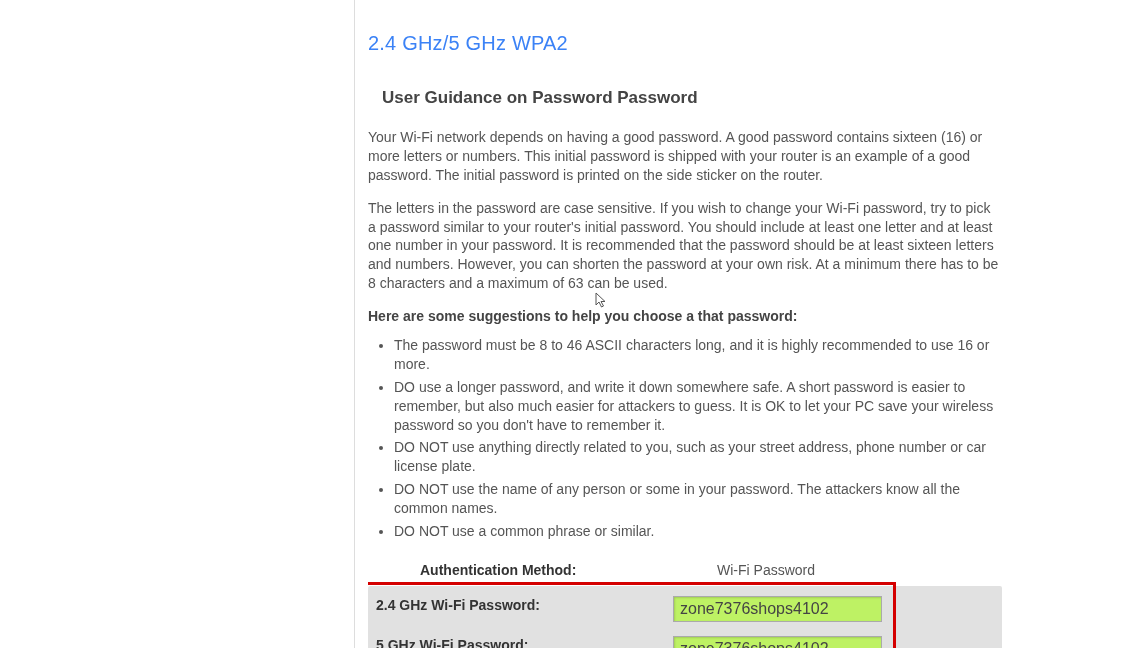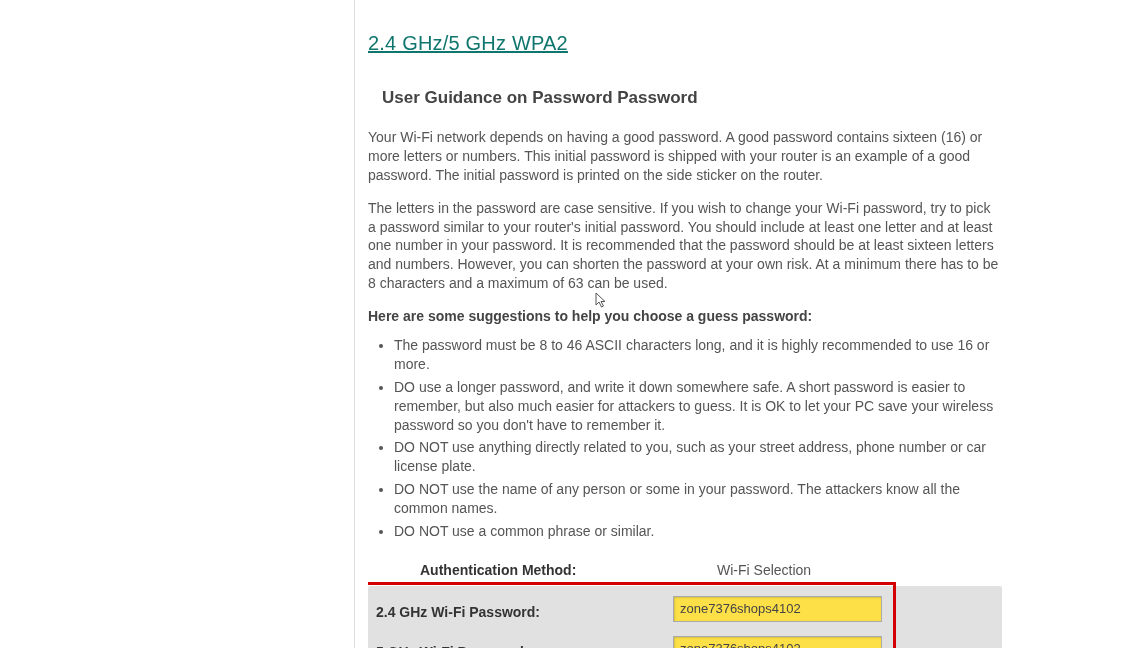--- a/index.html
+++ b/index.html
@@ -30,24 +30,23 @@
     position: absolute;
     left: 368px;
     right: 132px;
     top: 30px;
     bottom: 0;
     overflow: hidden;
   }
   .page-title {
     font-size: 20px;
     font-weight: 400;
-    color: #0f766e;
+    color: #3b82f6;
     margin: 0 0 30px 0;
     letter-spacing: .2px;
-    text-decoration: underline;
   }
   .subheading {
     font-size: 17px;
     font-weight: bold;
     color: #444;
     margin: 0 0 18px 14px;
   }
   p.body {
     margin: 0 0 14px 0;
     color: #555;
@@ -92,35 +91,35 @@
     left: -4px;
     top: -4px;
     right: 106px;
     height: 78px;
     border: 3px solid #d40000;
     pointer-events: none;
     box-sizing: border-box;
   }
   .pwd-row {
     display: flex;
-    align-items: flex-end;
+    align-items: flex-start;
     padding: 10px 8px 4px 8px;
   }
   .pwd-label {
     width: 297px;
     font-weight: bold;
     color: #333;
     font-size: 14px;
   }
   .pwd-input {
     width: 195px;
     height: 20px;
     border: 1px solid #aaa;
-    background: #fde047;
-    font-size: 13px;
+    background: #bef264;
+    font-size: 16px;
     padding: 2px 6px;
     color: #444;
     font-family: inherit;
     box-shadow: inset 1px 1px 2px rgba(0,0,0,.15);
   }
 
   .cursor {
     position: absolute;
     left: 594px;
     top: 292px;
@@ -137,33 +136,33 @@
 
   <div class="content">
 
     <h1 class="page-title">2.4 GHz/5 GHz WPA2</h1>
 
     <h2 class="subheading">User Guidance on Password Password</h2>
 
     <p class="body">Your Wi-Fi network depends on having a good password. A good password contains sixteen (16) or more letters or numbers. This initial password is shipped with your router is an example of a good password. The initial password is printed on the side sticker on the router.</p>
     <p class="body">The letters in the password are case sensitive. If you wish to change your Wi-Fi password, try to pick a password similar to your router's initial password. You should include at least one letter and at least one number in your password. It is recommended that the password should be at least sixteen letters and numbers. However, you can shorten the password at your own risk. At a minimum there has to be 8 characters and a maximum of 63 can be used.</p>
 
-    <p class="lead-sugg">Here are some suggestions to help you choose a guess password:</p>
+    <p class="lead-sugg">Here are some suggestions to help you choose a that password:</p>
 
     <ul class="sugg">
       <li>The password must be 8 to 46 ASCII characters long, and it is highly recommended to use 16 or more.</li>
       <li>DO use a longer password, and write it down somewhere safe. A short password is easier to remember, but also much easier for attackers to guess. It is OK to let your PC save your wireless password so you don't have to remember it.</li>
       <li>DO NOT use anything directly related to you, such as your street address, phone number or car license plate.</li>
       <li>DO NOT use the name of any person or some in your password. The attackers know all the common names.</li>
       <li>DO NOT use a common phrase or similar.</li>
     </ul>
 
     <div class="auth-row">
       <div class="auth-label">Authentication Method:</div>
-      <div class="auth-value">Wi-Fi Selection</div>
+      <div class="auth-value">Wi-Fi Password</div>
     </div>
 
     <div class="pwd-block">
       <div class="highlight-box"></div>
 
       <div class="pwd-row">
         <div class="pwd-label">2.4 GHz Wi-Fi Password:</div>
         <input class="pwd-input" type="text" value="zone7376shops4102" style="">
       </div>
 

